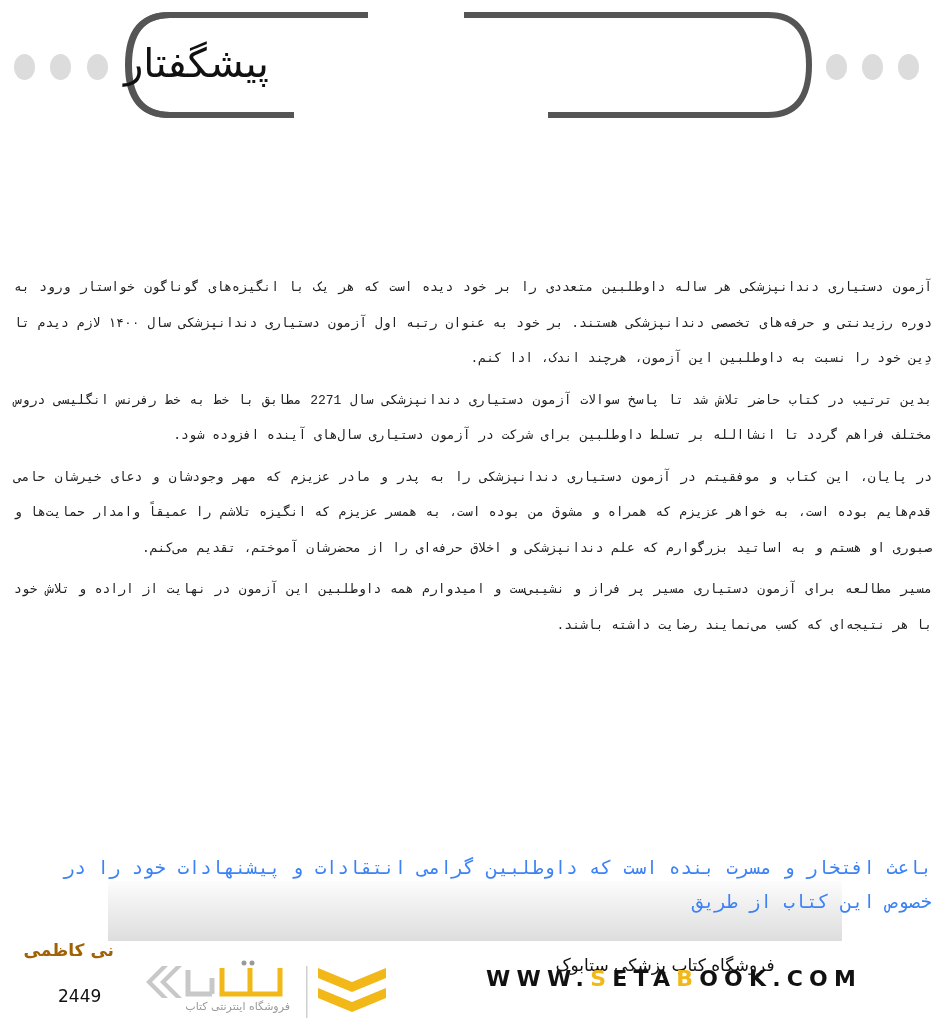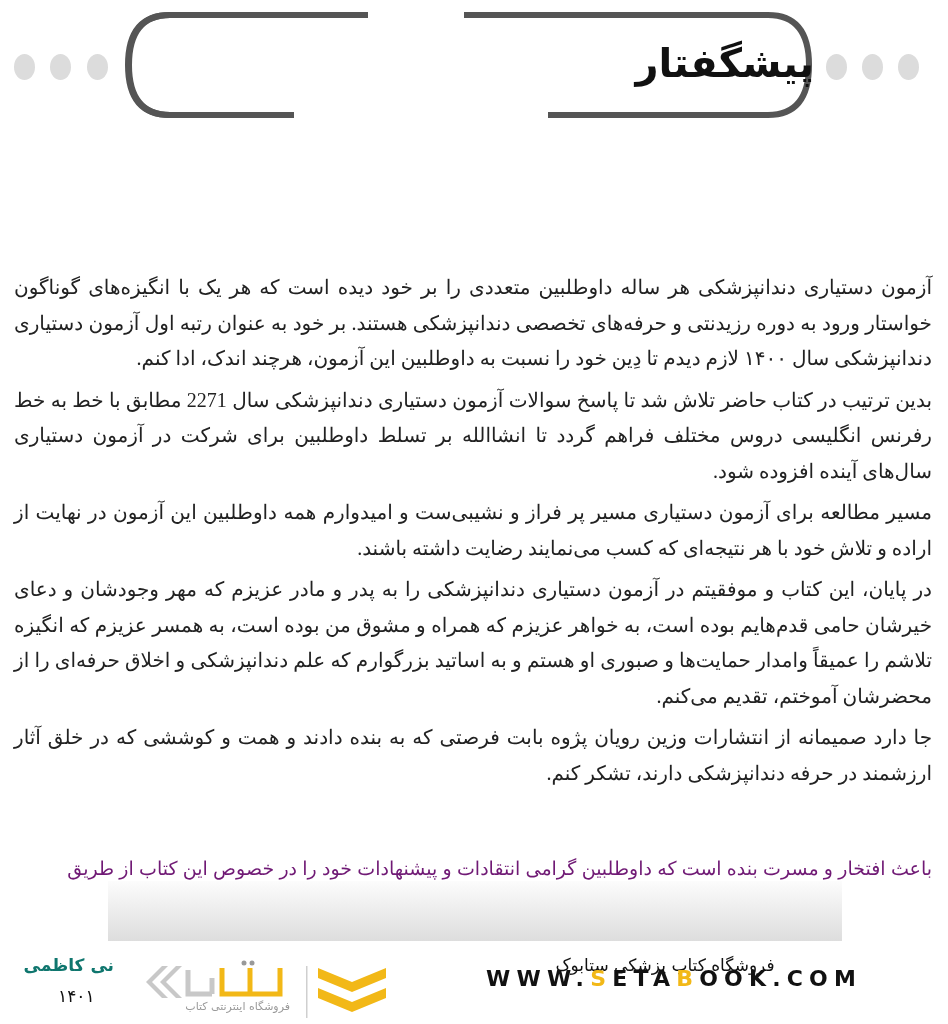--- a/index.html
+++ b/index.html
@@ -5,42 +5,42 @@
   html, body { margin:0; padding:0; }
   body {
     width:948px; height:1024px; position:relative; overflow:hidden;
     background:#ffffff; color:#1a1a1a;
     font-family: "DejaVu Sans", "Liberation Sans", sans-serif;
   }
   .header { position:absolute; left:0; top:0; width:948px; height:130px; }
   .dot { position:absolute; top:54px; width:21px; height:26px; border-radius:50%; background:#dcdcdc; }
   .frame { position:absolute; left:124px; top:12px; width:690px; height:106px; }
   .title {
-    position:absolute; left:124px; top:28px; width:690px; text-align:right;
-    font-family:"DejaVu Sans", sans-serif; font-weight:bold; font-size:40px; color:#111;
+    position:absolute; left:124px; top:28px; width:690px; text-align:left;
+    font-family:"DejaVu Sans", sans-serif; font-weight:normal; font-size:40px; color:#111;
     direction:rtl; line-height:70px;
   }
   .body-text {
     position:absolute; left:14px; top:270px; width:918px;
     direction:rtl; text-align:justify; text-align-last:right;
-    font-family:Liberation Serif, serif; font-size:20px; line-height:35.5px; color:#222;
+    font-family:Liberation Mono, monospace; font-size:13px; line-height:35.5px; color:#222;
   }
   .body-text p { margin:0 0 6px 0; }
   .watermark-band {
     position:absolute; left:108px; top:881px; width:734px; height:60px;
     background:linear-gradient(to bottom, rgba(240,240,240,0.2), rgba(215,215,215,0.85));
   }
   .last-para {
     position:absolute; left:14px; top:852px; width:918px;
     direction:rtl; text-align:right;
-    font-family:Liberation Sans, sans-serif; font-size:19px; line-height:34px; color:#701a75;
+    font-family:Liberation Mono, monospace; font-size:19px; line-height:34px; color:#3b82f6;
   }
   .last-para p { margin:0; }
   .signature { position:absolute; left:14px; top:940px; width:100px; direction:rtl; text-align:right;
-    font-family:"DejaVu Sans", sans-serif; font-weight:bold; font-size:17px; color:#0f766e;margin-top:15px; }
+    font-family:"DejaVu Sans", sans-serif; font-weight:bold; font-size:17px; color:#a16207; }
   .sig-year { position:absolute; left:58px; top:986px; font-size:17px; color:#111; font-family:"DejaVu Sans", sans-serif; }
   .logo { position:absolute; left:140px; top:958px; width:250px; height:64px; }
   .logo-sub { position:absolute; left:150px; top:1000px; width:140px; text-align:right; direction:rtl;
     font-size:11px; color:#9a9a9a; font-family:"DejaVu Sans", sans-serif; }
   .store-name { position:absolute; left:500px; top:955px; width:330px; direction:rtl; text-align:center;
     font-size:17px; color:#111; font-family:"DejaVu Sans", sans-serif; }
   .store-url { position:absolute; left:486px; top:966px; font-family:"DejaVu Sans", sans-serif;
     font-weight:bold; font-size:22px; letter-spacing:6.2px; color:#111; }
   .store-url .hl { color:#f2b817; }
 </style>
@@ -62,33 +62,32 @@
     <path d="M215 103 H170" fill="none" stroke="none"></path>
     <path d="M215 103"></path>
     <path d="M340 3 H644 Q685 3 685 53 Q685 103 644 103 H424" fill="none" stroke="#555" stroke-width="6" transform="translate(0,0)"></path>
   </svg>
   <div class="title">پیشگفتار</div>
 </div>
 
 <div class="body-text">
   <p>آزمون دستیاری دندانپزشکی هر ساله داوطلبین متعددی را بر خود دیده است که هر یک با انگیزه‌های گوناگون خواستار ورود به دوره رزیدنتی و حرفه‌های تخصصی دندانپزشکی هستند. بر خود به عنوان رتبه اول آزمون دستیاری دندانپزشکی سال ۱۴۰۰ لازم دیدم تا دِین خود را نسبت به داوطلبین این آزمون، هرچند اندک، ادا کنم.</p>
   <p>بدین ترتیب در کتاب حاضر تلاش شد تا پاسخ سوالات آزمون دستیاری دندانپزشکی سال 2271 مطابق با خط به خط رفرنس انگلیسی دروس مختلف فراهم گردد تا انشاالله بر تسلط داوطلبین برای شرکت در آزمون دستیاری سال‌های آینده افزوده شود.</p>
+  <p>در پایان، این کتاب و موفقیتم در آزمون دستیاری دندانپزشکی را به پدر و مادر عزیزم که مهر وجودشان و دعای خیرشان حامی قدم‌هایم بوده است، به خواهر عزیزم که همراه و مشوق من بوده است، به همسر عزیزم که انگیزه تلاشم را عمیقاً وامدار حمایت‌ها و صبوری او هستم و به اساتید بزرگوارم که علم دندانپزشکی و اخلاق حرفه‌ای را از محضرشان آموختم، تقدیم می‌کنم.</p>
   <p>مسیر مطالعه برای آزمون دستیاری مسیر پر فراز و نشیبی‌ست و امیدوارم همه داوطلبین این آزمون در نهایت از اراده و تلاش خود با هر نتیجه‌ای که کسب می‌نمایند رضایت داشته باشند.</p>
-  <p>در پایان، این کتاب و موفقیتم در آزمون دستیاری دندانپزشکی را به پدر و مادر عزیزم که مهر وجودشان و دعای خیرشان حامی قدم‌هایم بوده است، به خواهر عزیزم که همراه و مشوق من بوده است، به همسر عزیزم که انگیزه تلاشم را عمیقاً وامدار حمایت‌ها و صبوری او هستم و به اساتید بزرگوارم که علم دندانپزشکی و اخلاق حرفه‌ای را از محضرشان آموختم، تقدیم می‌کنم.</p>
-  <p>جا دارد صمیمانه از انتشارات وزین رویان پژوه بابت فرصتی که به بنده دادند و همت و کوششی که در خلق آثار ارزشمند در حرفه دندانپزشکی دارند، تشکر کنم.</p>
 </div>
 
 <div class="watermark-band"></div>
 
 <div class="last-para">
   <p>باعث افتخار و مسرت بنده است که داوطلبین گرامی انتقادات و پیشنهادات خود را در خصوص این کتاب از طریق</p>
 </div>
 
 <div class="signature">نی کاظمی</div>
-<div class="sig-year">۱۴۰۱</div>
+<div class="sig-year">2449</div>
 
 <svg class="logo" viewBox="0 0 250 64">
   <g fill="#c8c8c8">
     <path d="M22 8 L6 24 L22 40 L28 40 L12 24 L28 8 Z"></path>
     <path d="M36 8 L20 24 L36 40 L42 40 L26 24 L42 8 Z"></path>
   </g>
   <g fill="none" stroke="#c8c8c8" stroke-width="5">
     <path d="M48 12 V36 H72"></path>
     <path d="M72 36 V20"></path>
   </g>

